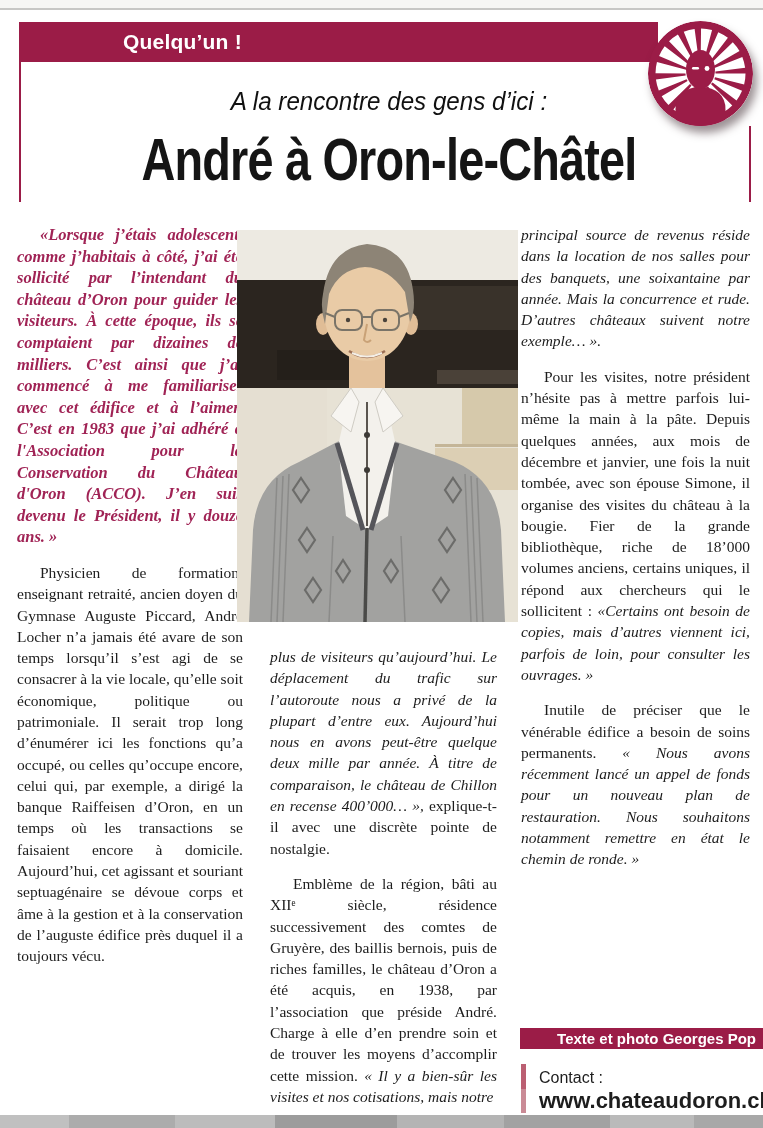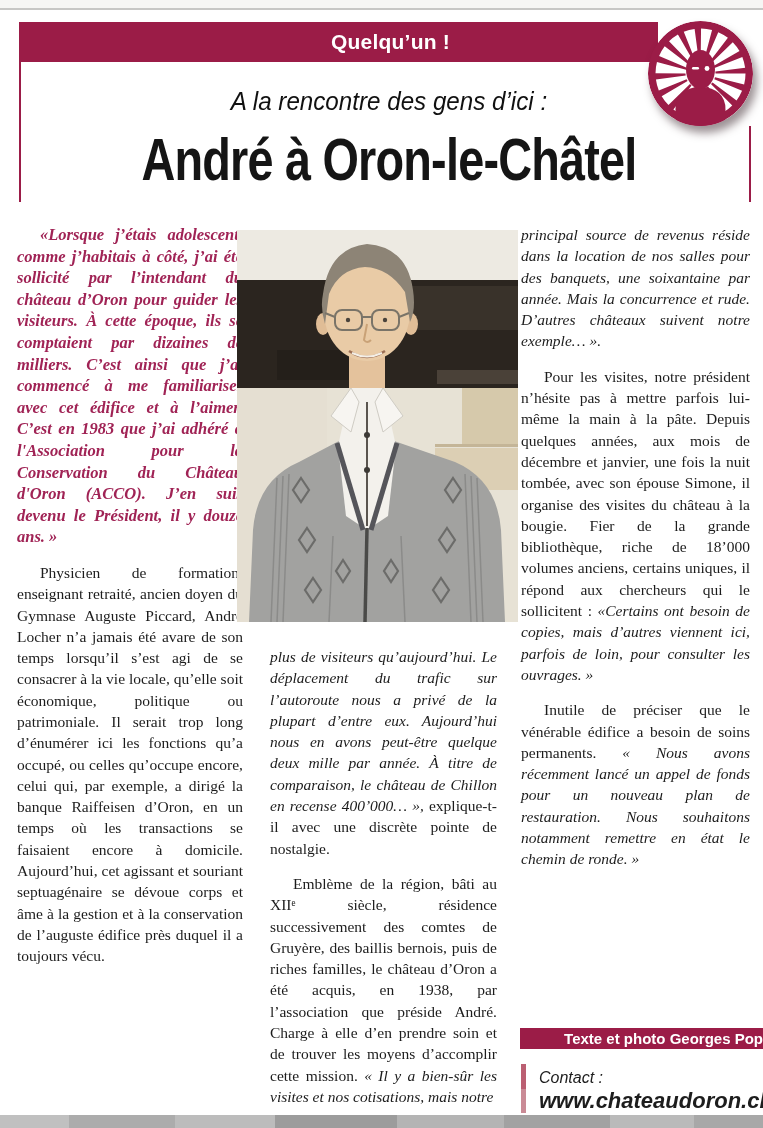--- a/index.html
+++ b/index.html
@@ -5,21 +5,21 @@
   html,body{margin:0;padding:0;background:#fff;}
   .page{
     position:relative;width:763px;height:1128px;background:#ffffff;
     overflow:hidden;font-family:"Liberation Serif","DejaVu Serif",serif;color:#1c1c1c;
   }
   
   .top-strip{position:absolute;left:0;top:0;width:763px;height:8px;background:#f6f6f4;border-bottom:2px solid #c7c7c5;}
   
   .banner{position:absolute;left:19px;top:22px;width:639px;height:40px;background:#9b1c47;}
   .banner-label{
-    display:block;width:100%;height:40px;line-height:40px;text-align:center;padding-left:104px;box-sizing:border-box;
+    display:block;width:100%;height:40px;line-height:40px;text-align:left;padding-left:104px;box-sizing:border-box;
     color:#ffffff;font-family:"Liberation Sans","DejaVu Sans",sans-serif;font-weight:bold;font-size:21px;letter-spacing:.2px;
   }
   
   .badge{position:absolute;left:648px;top:21px;width:105px;height:105px;border-radius:50%;
     box-shadow:4px 7px 9px rgba(60,40,45,.5);}
   .badge svg{display:block;}
   
   .rule{position:absolute;width:2px;background:#9b1c47;}
   .rule-left{left:19px;top:62px;height:140px;}
   .rule-right{left:749px;top:126px;height:76px;}
@@ -41,27 +41,27 @@
   .col-left{left:17px;top:224px;width:226px;}
   .col-mid{left:270px;top:646px;width:227px;}
   .col-right{left:521px;top:224px;width:229px;}
   .maroon-quote{color:#a02355;font-weight:bold;font-style:italic;font-size:16.5px;line-height:21.6px;}
   .it{font-style:italic;}
   
   .photo{position:absolute;left:237px;top:230px;width:281px;height:392px;}
   .photo svg{display:block;}
   
   .credit{position:absolute;left:520px;top:1028px;width:243px;height:21px;background:#9b1c47;}
-  .credit-label{display:block;height:21px;line-height:21px;text-align:right;padding-right:0;
+  .credit-label{display:block;height:21px;line-height:21px;text-align:right;padding-right:7px;
     color:#fff;font-family:"Liberation Sans","DejaVu Sans",sans-serif;font-weight:bold;font-size:15px;}
   
   .contact-bar{position:absolute;left:521px;top:1064px;width:5px;height:49px;
     background:linear-gradient(#bb5f72 0 50%,#ca8b96 50% 100%);}
   .contact-text{position:absolute;left:539px;top:1066px;width:220px;
-    font-family:"Liberation Sans","DejaVu Sans",sans-serif;color:#1d1d1d;font-size:16px;line-height:23px;font-style:italic;}
+    font-family:"Liberation Sans","DejaVu Sans",sans-serif;color:#1d1d1d;font-size:16px;line-height:23px;}
   .contact-url{font-weight:bold;font-size:22px;}
   
   .bottom-bar{position:absolute;left:0;top:1115px;width:763px;height:13px;
     background:linear-gradient(to right,#c0c0c0 0 9%,#acacac 9% 23%,#bcbcbc 23% 36%,#9c9c9c 36% 52%,#b4b4b4 52% 66%,#a2a2a2 66% 80%,#bababa 80% 91%,#a8a8a8 91% 100%);}
 </style>
 </head>
 <body>
 
 <div class="page">
 

